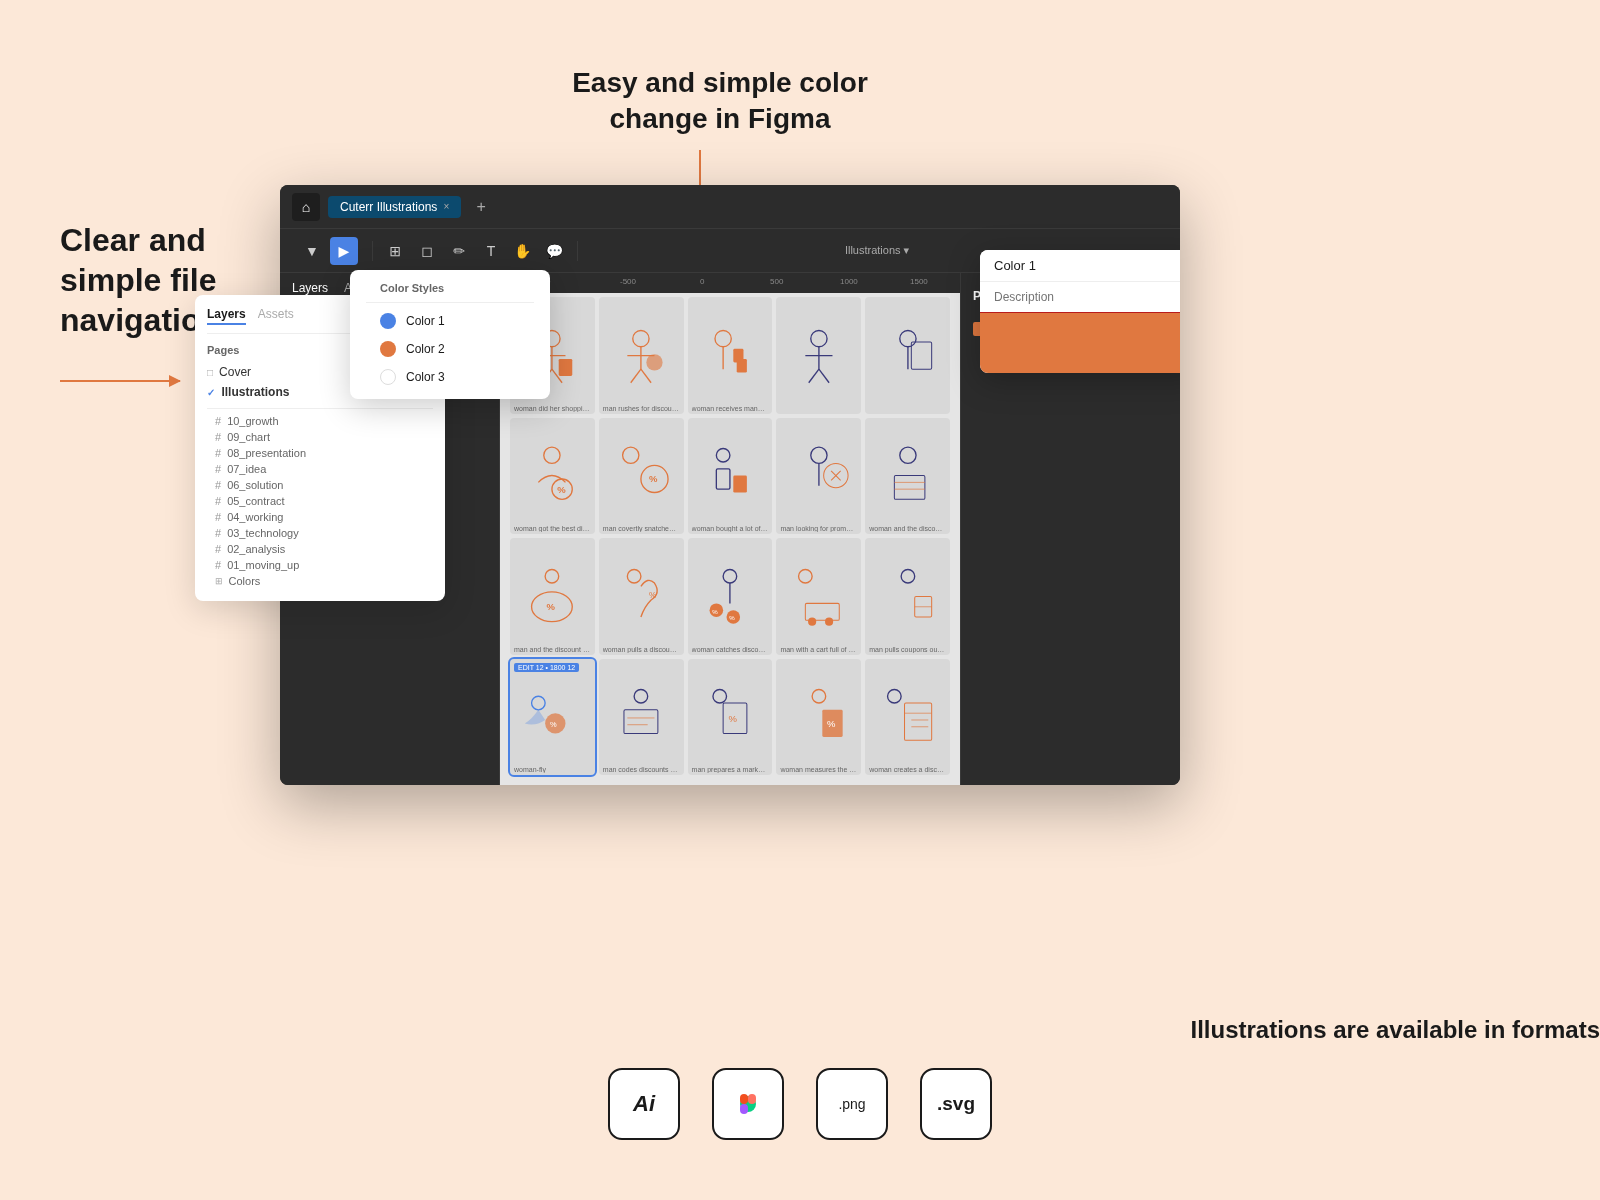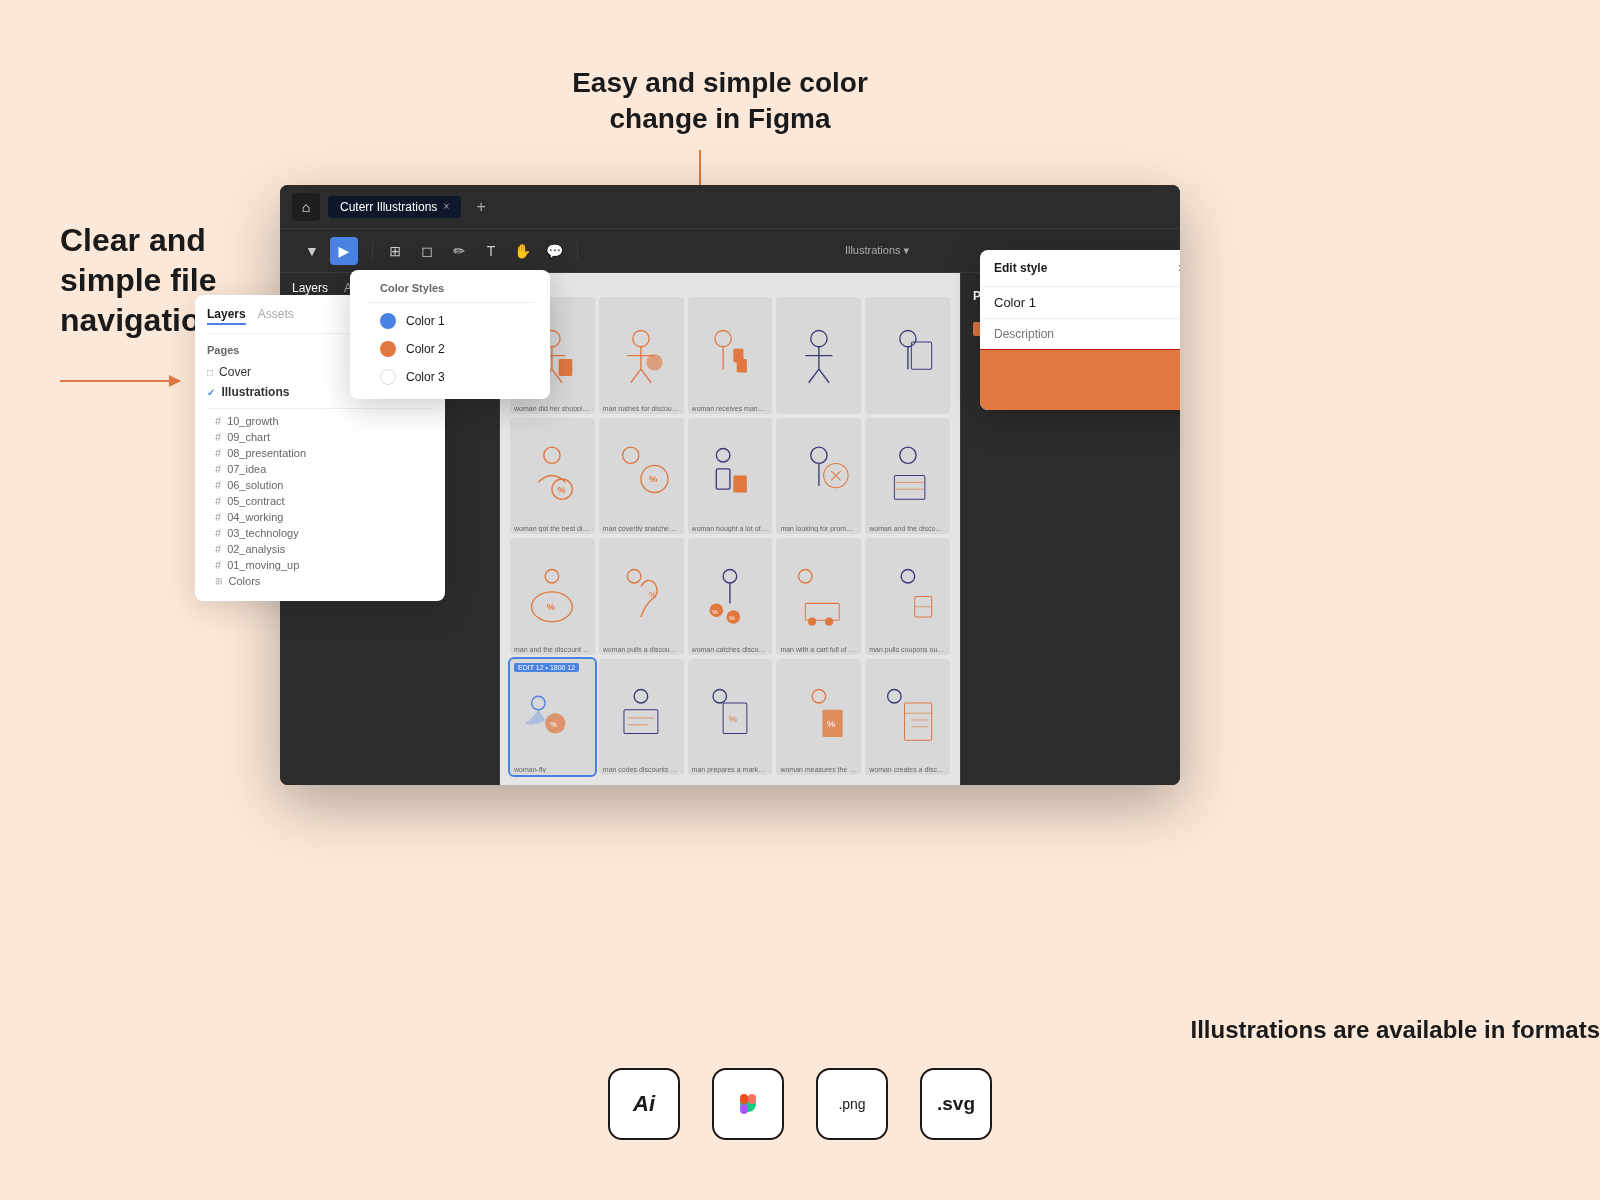--- a/index.html
+++ b/index.html
@@ -74,21 +74,21 @@
       height: 28px;
       background: #1e1e1e;
       border-radius: 4px;
       display: flex;
       align-items: center;
       justify-content: center;
       color: #fff;
       font-size: 14px;
     }
     .figma-tab {
-      background: #0f172a;
+      background: #0c4a6e;
       border-radius: 4px;
       padding: 4px 12px;
       color: #fff;
       font-size: 12px;
       display: flex;
       align-items: center;
       gap: 6px;
     }
     .figma-tab .close { color: #aaa; font-size: 10px; }
     .figma-tab-add {
@@ -600,20 +600,28 @@
         <div class="layer-item"><span class="hash">#</span>03_technology</div>
         <div class="layer-item"><span class="hash">#</span>02_analysis</div>
         <div class="layer-item"><span class="hash">#</span>01_moving_up</div>
         <div class="layer-item">
           <span style="font-size:10px;color:#888;">⊞</span>Colors</div>
       </div>
     </div>
 
     <div class="figma-canvas">
 
+      <div class="canvas-ruler-top">
+        <span class="ruler-num" style="left:30px">-1200</span>
+        <span class="ruler-num" style="left:120px">-500</span>
+        <span class="ruler-num" style="left:200px">0</span>
+        <span class="ruler-num" style="left:270px">500</span>
+        <span class="ruler-num" style="left:340px">1000</span>
+        <span class="ruler-num" style="left:410px">1500</span>
+      </div>
 
       <div class="illustration-grid">
 
         <div class="illus-cell">
           <svg class="illus-figure" viewBox="0 0 100 100">
             <circle cx="50" cy="25" r="12" fill="none" stroke="#e07840" stroke-width="2"></circle>
             <line x1="50" y1="37" x2="50" y2="70" stroke="#e07840" stroke-width="2"></line>
             <line x1="30" y1="50" x2="70" y2="50" stroke="#e07840" stroke-width="2"></line>
             <line x1="50" y1="70" x2="35" y2="90" stroke="#e07840" stroke-width="2"></line>
             <line x1="50" y1="70" x2="65" y2="90" stroke="#e07840" stroke-width="2"></line>
@@ -807,24 +815,20 @@
         <div class="color-swatch-small"></div>
         <span class="property-value">3B3640</span>
         <span class="property-percent">100%</span>
         <span class="eye-icon">👁</span>
         <span class="minus-icon">−</span>
       </div>
     </div>
   </div>
 
   <div class="edit-style-popup">
-    <div class="edit-style-header">
-      <span class="edit-style-title">Edit style</span>
-      <span class="edit-style-close">×</span>
-    </div>
     <input class="edit-style-input" value="Color 1" style="">
     <input class="edit-style-desc" placeholder="Description" style="">
     <div class="edit-style-color-bar"></div>
   </div>
 
 </div>
 
 <div class="color-styles-dropdown">
   <div class="color-styles-title">Color Styles</div>
   <div class="color-style-item">

